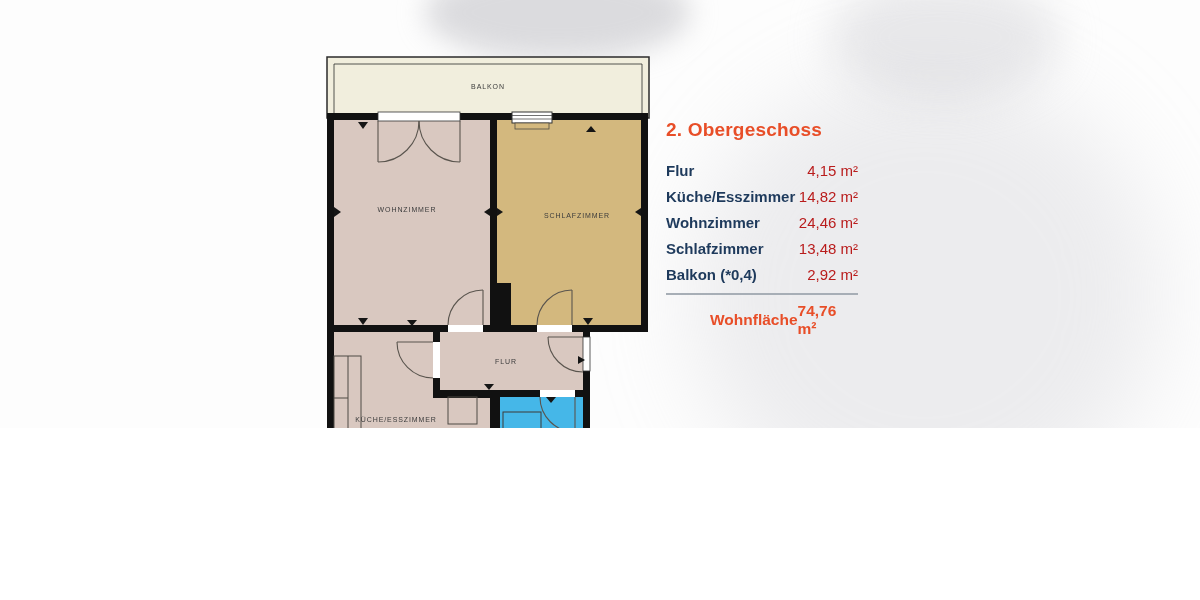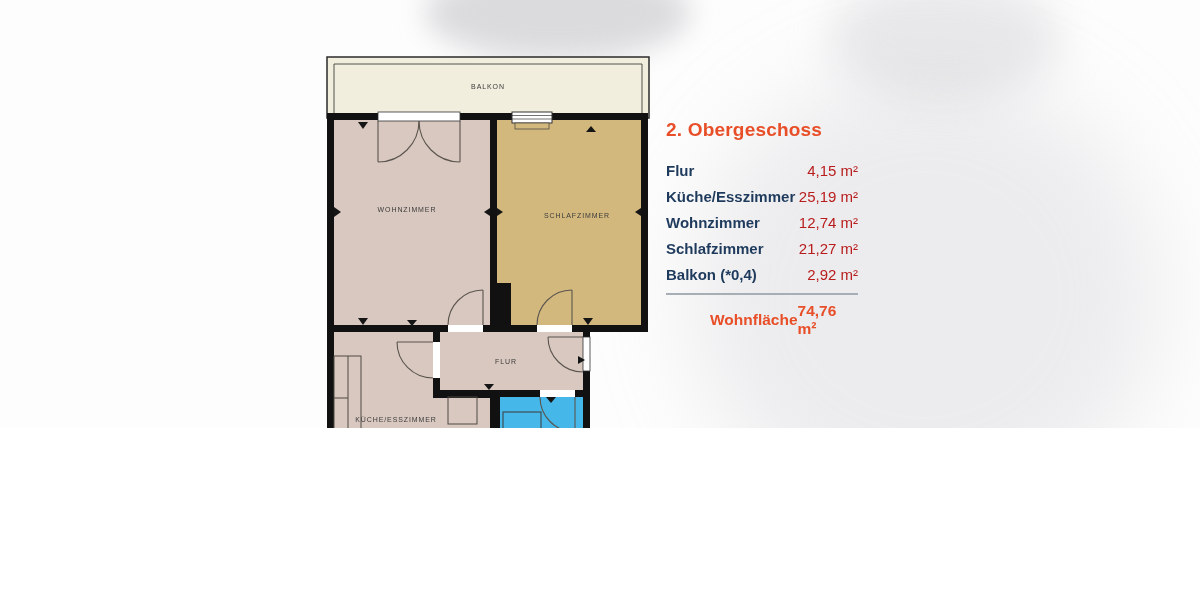--- a/index.html
+++ b/index.html
@@ -185,29 +185,29 @@
 
   <div class="legend">
     <h1 class="legend-title">2. Obergeschoss</h1>
 
     <div class="legend-row">
       <span class="row-label">Flur</span>
       <span class="row-value">4,15 m²</span>
     </div>
     <div class="legend-row">
       <span class="row-label">Küche/Esszimmer</span>
-      <span class="row-value">25,19 m²</span>
+      <span class="row-value">14,82 m²</span>
     </div>
     <div class="legend-row">
       <span class="row-label">Wohnzimmer</span>
-      <span class="row-value">12,74 m²</span>
+      <span class="row-value">24,46 m²</span>
     </div>
     <div class="legend-row">
       <span class="row-label">Schlafzimmer</span>
-      <span class="row-value">21,27 m²</span>
+      <span class="row-value">13,48 m²</span>
     </div>
     <div class="legend-row">
       <span class="row-label">Balkon (*0,4)</span>
       <span class="row-value">2,92 m²</span>
     </div>
 
     <hr class="legend-divider">
 
     <div class="legend-total">
       <span class="total-label">Wohnfläche</span>

